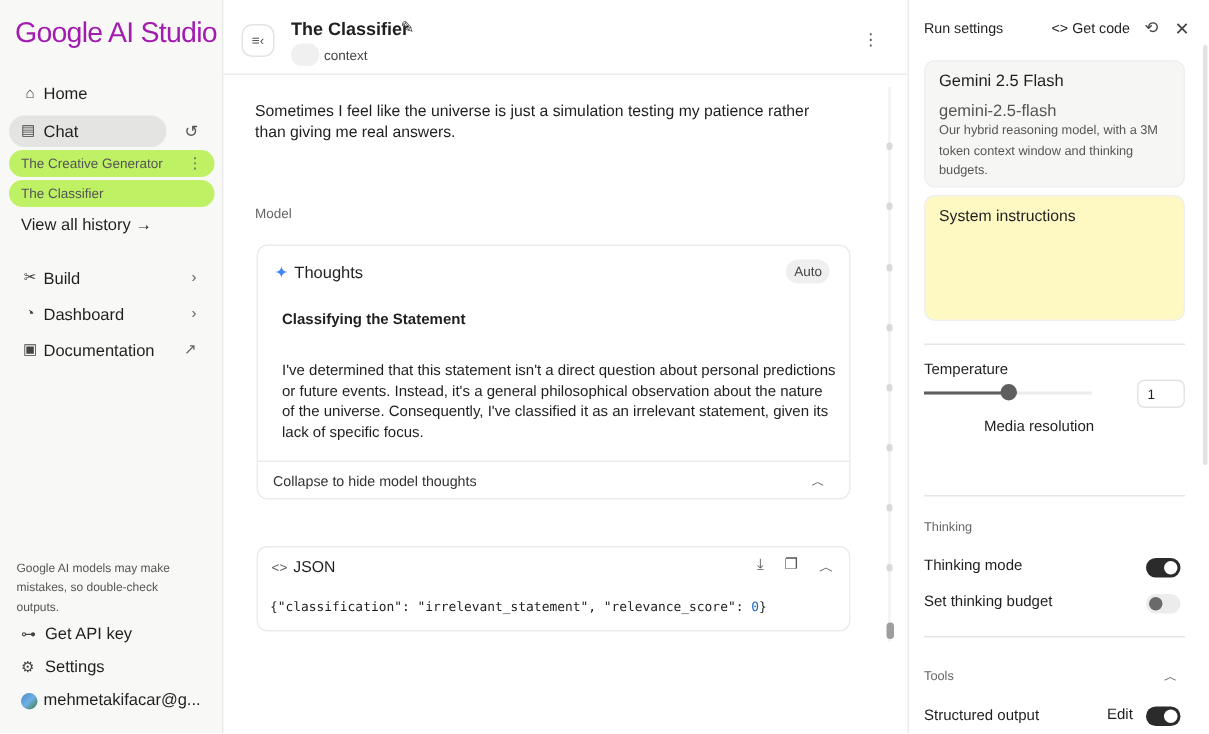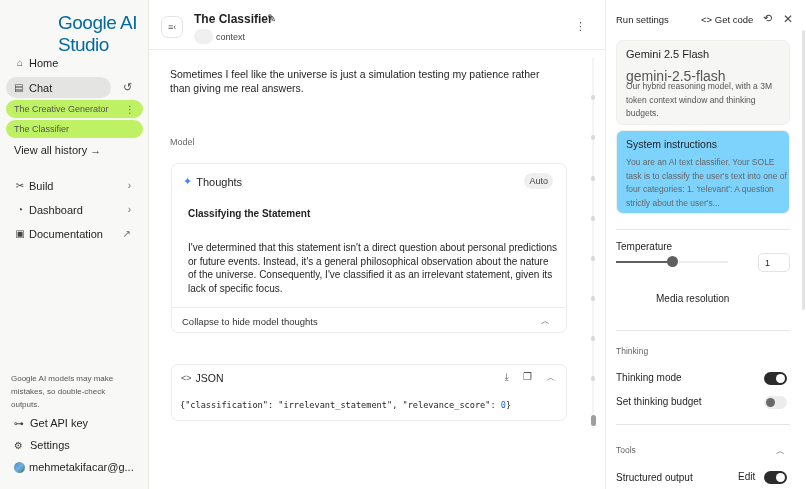--- a/index.html
+++ b/index.html
@@ -1,21 +1,21 @@
 <!DOCTYPE html>
 <html><head>
 <meta charset="utf-8">
 <style>
   * { box-sizing: border-box; margin: 0; padding: 0; }
   html, body { width: 806px; height: 489px; overflow: hidden; }
   body { font-family: "Liberation Sans", "DejaVu Sans", sans-serif; color: #1f1f1f; background: #fff; position: relative; font-size: 11px; }
 
   
   .sidebar { position: absolute; left: 0; top: 0; width: 149px; height: 489px; background: #f8f8f7; border-right: 1px solid #e8e8e6; }
-  .logo { position: absolute; left: 10px; top: 12px; font-size: 19px; letter-spacing: -0.5px; color: #0369a1; margin-left: 48px; }
+  .logo { position: absolute; left: 10px; top: 12px; font-size: 19px; letter-spacing: -0.5px; color: #a21caf; }
   .nav-item { position: absolute; left: 6px; width: 137px; height: 21px; display: flex; align-items: center; padding-left: 8px; font-size: 11px; border-radius: 11px; color: #1f1f1f; }
   .nav-item .ico { width: 12px; height: 12px; margin-right: 3px; display: inline-flex; align-items: center; justify-content: center; font-size: 10px; color: #444; }
   .nav-item .trail { position: absolute; right: 12px; font-size: 10px; color: #666; }
   .chat-row { position: absolute; left: 6px; top: 77px; width: 137px; height: 21px; }
   .chat-pill { position: absolute; left: 0; top: 0; width: 137px; height: 21px; background: #e4e4e2; border-radius: 11px; display: flex; align-items: center; padding-left: 8px; }
   .history-icon { position: absolute; left: 117px; top: 4px; font-size: 11px; color: #555; }
   .sub-item { position: absolute; left: 6px; width: 137px; height: 18px; background: #bef264; border-radius: 9px; font-size: 9px; color: #555; display: flex; align-items: center; padding-left: 8px; }
   .sub-item .dots { position: absolute; right: 8px; font-size: 10px; color: #666; }
   .view-all { position: absolute; left: 14px; top: 144px; font-size: 11px; color: #1f1f1f; }
   .disclaimer { position: absolute; left: 11px; top: 372px; width: 120px; font-size: 8px; line-height: 13px; color: #555; }
@@ -66,32 +66,32 @@
 
   
   .right { position: absolute; left: 605px; top: 0; width: 201px; height: 489px; background: #fff; border-left: 1px solid #ececec; }
   .rs-title { position: absolute; left: 10px; top: 14px; font-size: 9.5px; color: #1f1f1f; }
   .get-code { position: absolute; left: 95px; top: 14px; font-size: 9.5px; color: #1f1f1f; }
   .reset-icon { position: absolute; left: 157px; top: 12px; font-size: 11px; color: #444; }
   .close-icon { position: absolute; left: 177px; top: 12px; font-size: 12px; color: #444; }
   .r-scroll { position: absolute; left: 196px; top: 30px; width: 3px; height: 280px; background: #e3e3e3; border-radius: 2px; }
   .model-card { position: absolute; left: 10px; top: 40px; width: 174px; height: 85px; background: #f6f6f5; border: 1px solid #efefee; border-radius: 7px; }
   .model-name { position: absolute; left: 9px; top: 7px; font-size: 11px; color: #1f1f1f; }
-  .model-id { position: absolute; left: 9px; top: 27px; font-size: 14px; color: #555; text-align: center; }
+  .model-id { position: absolute; left: 9px; top: 27px; font-size: 11px; color: #555; text-align: center; }
   .model-desc { position: absolute; left: 9px; top: 39px; width: 160px; font-size: 8.5px; line-height: 13.5px; color: #555; }
-  .sys-card { position: absolute; left: 10px; top: 130px; width: 174px; height: 84px; background: #7dd3fc; border: 1px solid #efefee; border-radius: 7px; padding-left: 44px; }
+  .sys-card { position: absolute; left: 10px; top: 130px; width: 174px; height: 84px; background: #fef9c3; border: 1px solid #efefee; border-radius: 7px; padding-left: 44px; }
   .sys-title { position: absolute; left: 9px; top: 7px; font-size: 10.5px; color: #1f1f1f; }
   .sys-body { position: absolute; left: 9px; top: 25px; width: 165px; font-size: 8.5px; line-height: 13.5px; color: #666; }
   .divider { position: absolute; left: 10px; width: 174px; height: 1px; background: #e6e6e6; }
   .temp-label { position: absolute; left: 10px; top: 241px; font-size: 10px; color: #1f1f1f; }
   .slider-track { position: absolute; left: 10px; top: 261px; width: 112px; height: 2px; background: #ececec; border-radius: 1px; }
   .slider-fill { position: absolute; left: 0; top: 0; width: 57px; height: 2px; background: #5f5f5f; }
   .slider-thumb { position: absolute; left: 61px; top: 256px; width: 11px; height: 11px; border-radius: 50%; background: #5f5f5f; }
   .temp-input { position: absolute; left: 152px; top: 253px; width: 32px; height: 19px; border: 1px solid #e3e3e3; border-radius: 5px; font-size: 9px; padding-left: 6px; font-family: "Liberation Sans", sans-serif; color: #1f1f1f; background: #fff; }
-  .media-label { position: absolute; left: 10px; top: 293px; font-size: 10px; color: #1f1f1f; padding-left: 40px; }
+  .media-label { position: absolute; left: 10px; top: 279px; font-size: 10px; color: #1f1f1f; padding-left: 40px; }
   .media-select { position: absolute; left: 10px; top: 299px; width: 174px; height: 19px; background: #f5f5f4; border-radius: 6px; font-size: 10px; color: #1f1f1f; padding-left: 5px; display: flex; align-items: center; }
   .media-select .chev { position: absolute; right: 7px; top: 3px; font-size: 9px; color: #555; }
   .section-label { position: absolute; left: 10px; font-size: 8.5px; color: #666; }
   .row-label { position: absolute; left: 10px; font-size: 10px; color: #1f1f1f; }
   .toggle { position: absolute; width: 23px; height: 13px; border-radius: 7px; }
   .toggle.on { background: #2b2b2b; }
   .toggle.on::after { content: ""; position: absolute; right: 2px; top: 2px; width: 9px; height: 9px; border-radius: 50%; background: #fff; }
   .toggle.off { background: #ececec; }
   .toggle.off::after { content: ""; position: absolute; left: 2px; top: 2px; width: 9px; height: 9px; border-radius: 50%; background: #6a6a6a; }
   .tools-chev { position: absolute; left: 170px; top: 445px; font-size: 9px; color: #555; }
@@ -225,21 +225,20 @@
   <div class="r-scroll"></div>
 
   <div class="model-card">
     <div class="model-name">Gemini 2.5 Flash</div>
     <div class="model-id">gemini-2.5-flash</div>
     <div class="model-desc">Our hybrid reasoning model, with a 3M token context window and thinking budgets.</div>
   </div>
 
   <div class="sys-card">
     <div class="sys-title">System instructions</div>
-    <div class="sys-body">You are an AI text classifier. Your SOLE task is to classify the user's text into one of four categories: 1. 'relevant': A question strictly about the user's...</div>
   </div>
 
   <div class="divider" style="top:229px;"></div>
 
   <div class="temp-label">Temperature</div>
   <div class="slider-track">
     <div class="slider-fill"></div>
   </div>
   <div class="slider-thumb"></div>
   <input class="temp-input" type="text" value="1" style="">

